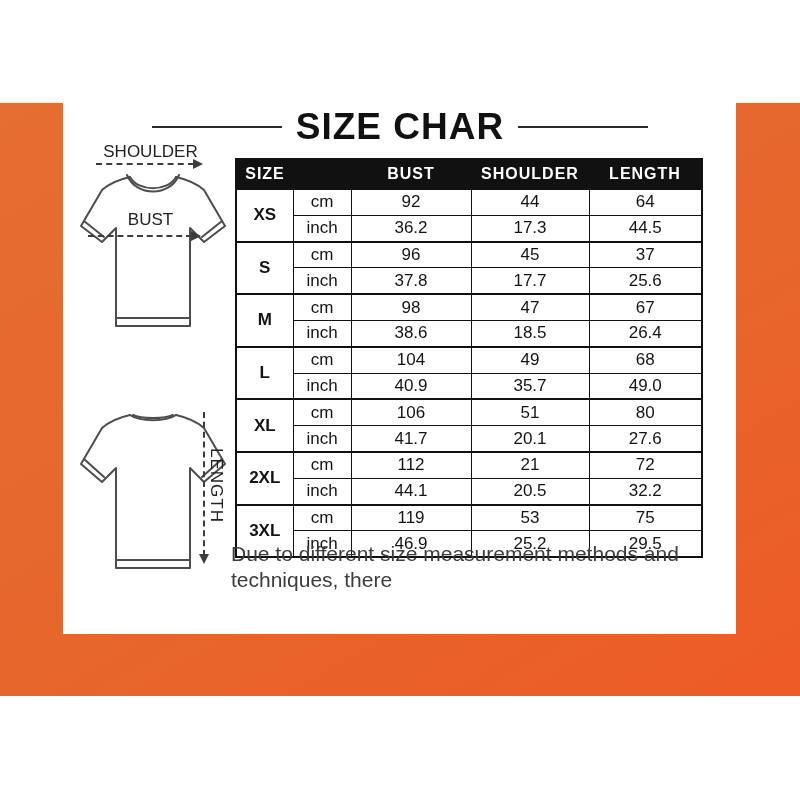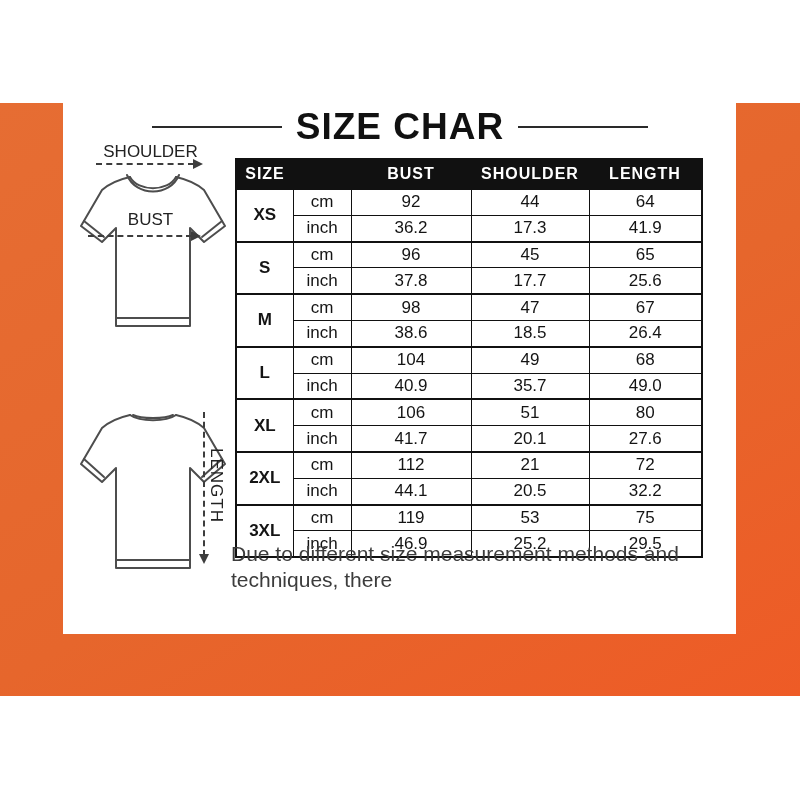--- a/index.html
+++ b/index.html
@@ -132,28 +132,28 @@
         <td class="size" rowspan="2">XS</td>
         <td class="unit">cm</td>
         <td>92</td>
         <td>44</td>
         <td>64</td>
       </tr>
       <tr>
         <td class="unit">inch</td>
         <td>36.2</td>
         <td>17.3</td>
-        <td>41.9</td>
+        <td>44.5</td>
       </tr>
       <tr class="group-first">
         <td class="size" rowspan="2">S</td>
         <td class="unit">cm</td>
         <td>96</td>
         <td>45</td>
-        <td>65</td>
+        <td>37</td>
       </tr>
       <tr>
         <td class="unit">inch</td>
         <td>37.8</td>
         <td>17.7</td>
         <td>25.6</td>
       </tr>
       <tr class="group-first">
         <td class="size" rowspan="2">M</td>
         <td class="unit">cm</td>

